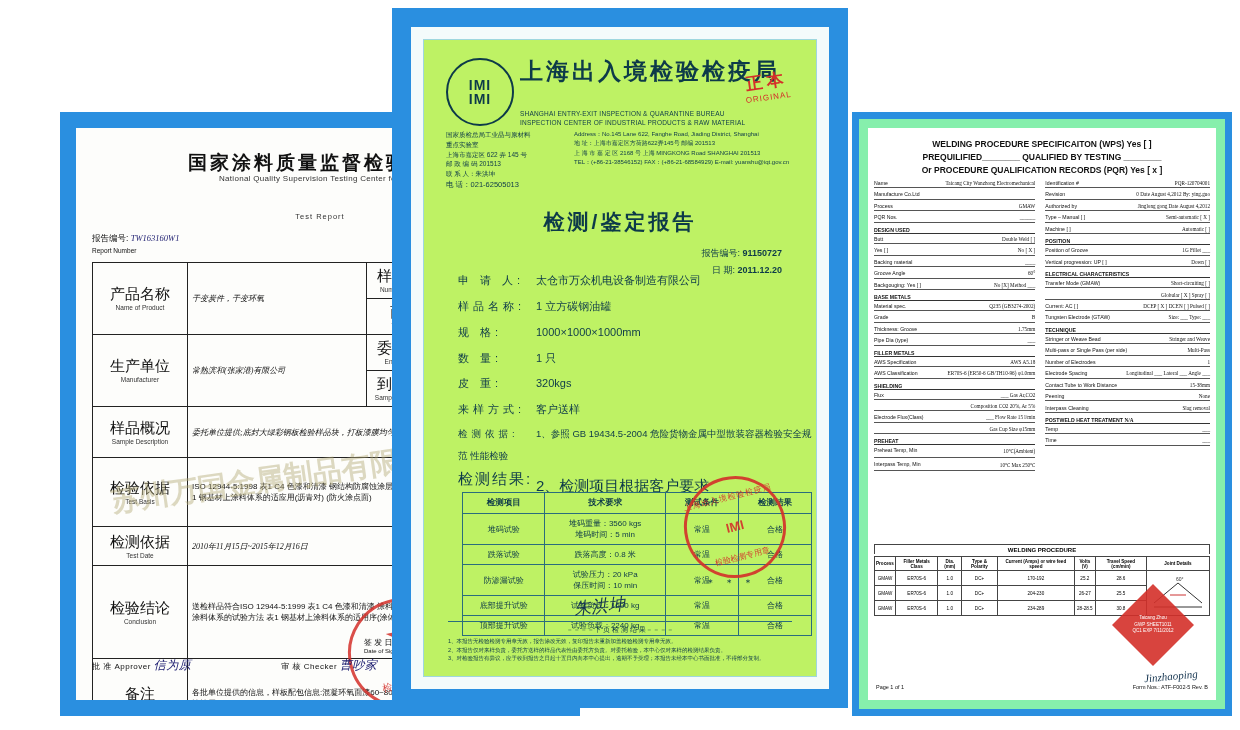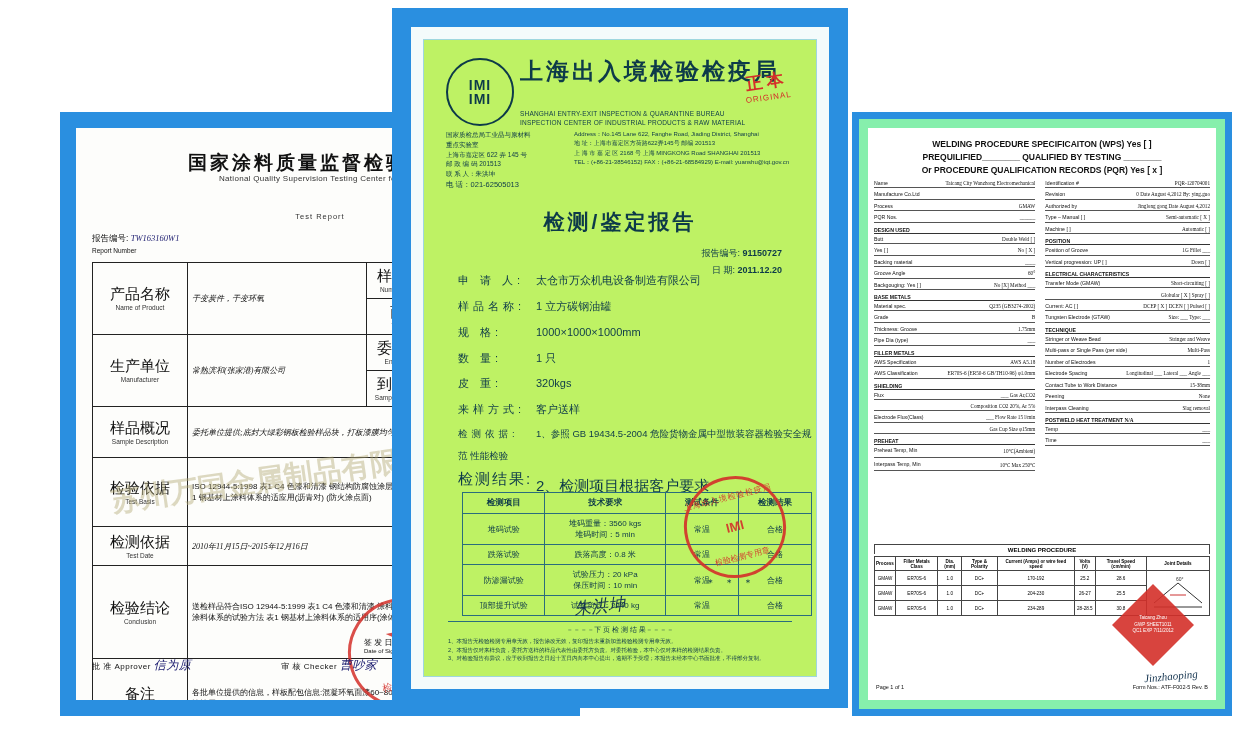--- a/index.html
+++ b/index.html
@@ -582,20 +582,26 @@
               <td>合格</td>
             </tr>
             <tr>
               <td>防渗漏试验</td>
               <td style="white-space:pre-line">试验压力：20 kPa
 保压时间：10 min</td>
               <td>常温</td>
               <td>合格</td>
             </tr>
             <tr>
+              <td>底部提升试验</td>
+              <td style="white-space:pre-line">试验负载：1600 kg</td>
+              <td>常温</td>
+              <td>合格</td>
+            </tr>
+            <tr>
               <td>顶部提升试验</td>
               <td style="white-space:pre-line">试验负载：2240 kg</td>
               <td>常温</td>
               <td>合格</td>
             </tr>
           </tbody>
             </table>
 
           <div class="seal-c">
             <div class="t1">上海出入境检验检疫局</div>

